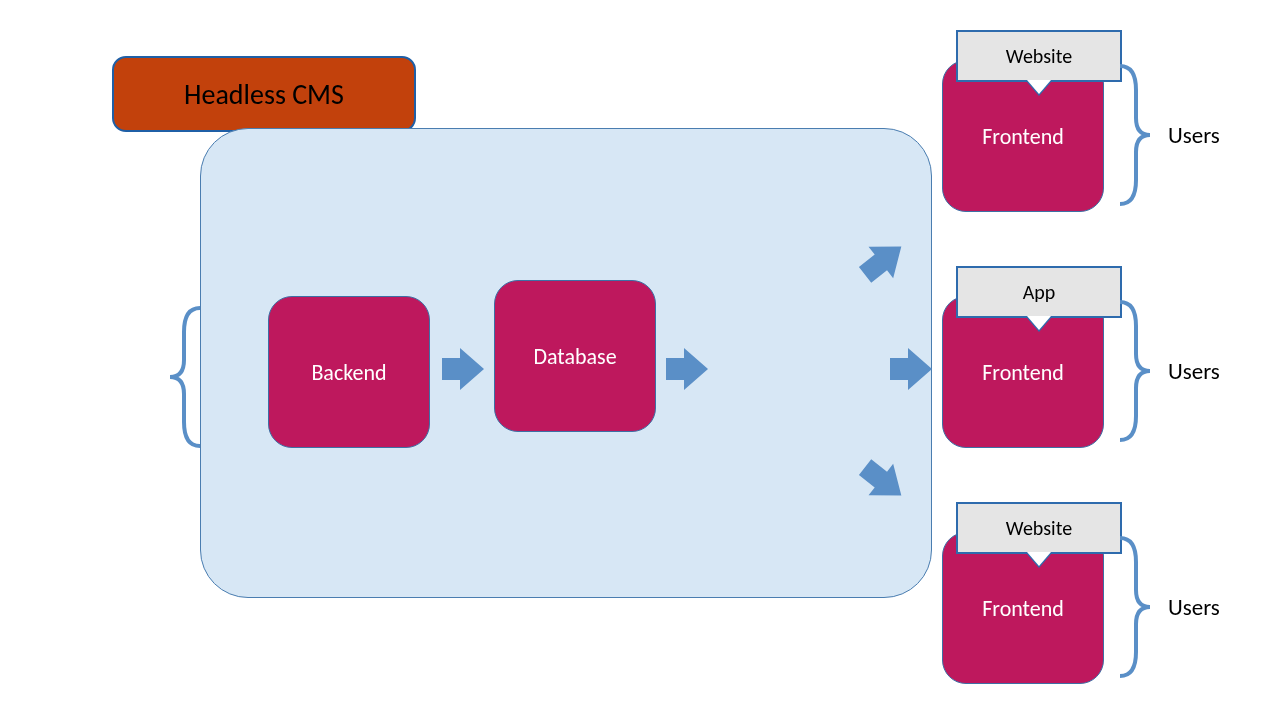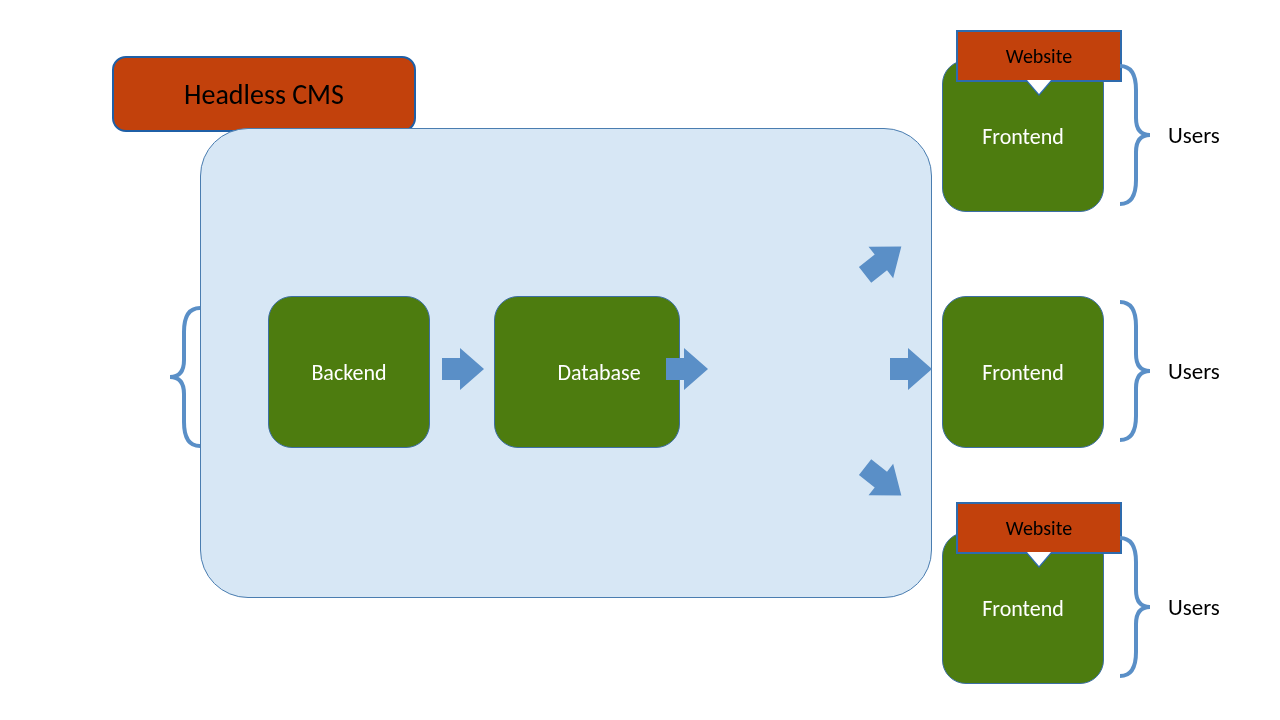--- a/index.html
+++ b/index.html
@@ -1,20 +1,20 @@
 <!DOCTYPE html>
 <html><head>
 <meta charset="utf-8">
 <style>
   html,body{margin:0;padding:0;width:1280px;height:720px;background:#fff;font-family:Calibri,Arial,sans-serif;color:#000;}
   .stage{position:relative;width:1280px;height:720px;}
   .title-box{position:absolute;border:2.5px solid #1f5fa6;border-radius:14px;background:#c2410c;display:flex;align-items:center;justify-content:center;font-size:28px;}
   .cms-region{position:absolute;border:1px solid #4a7db0;border-radius:48px;background:#d7e7f5;}
-  .box{position:absolute;background:#4d7c0f;border:1px solid #3d6fa5;border-radius:24px;color:#fff;display:flex;align-items:center;justify-content:center;font-size:22px;text-align:center;}
-  .callout{position:absolute;background:#c2410c;border:2px solid #2e6bad;display:flex;align-items:center;justify-content:center;font-size:20px;text-align:center;line-height:1.15;padding:2px 6px;}
+  .box{position:absolute;background:#be185d;border:1px solid #3d6fa5;border-radius:24px;color:#fff;display:flex;align-items:center;justify-content:center;font-size:22px;text-align:center;}
+  .callout{position:absolute;background:#e5e5e5;border:2px solid #2e6bad;display:flex;align-items:center;justify-content:center;font-size:20px;text-align:center;line-height:1.15;padding:2px 6px;}
   .callout::after{content:"";position:absolute;left:50%;top:100%;transform:translateX(-50%);width:0;height:0;border-left:12px solid transparent;border-right:12px solid transparent;border-top:14px solid #fff;filter:drop-shadow(0 2px 0 #2e6bad);}
   .arrow-svg{position:absolute;}
   .brace{position:absolute;}
   .label{position:absolute;font-size:23px;text-align:center;line-height:1.2;}
 </style>
 </head>
 <body>
 
 <div class="stage">
 
@@ -30,21 +30,21 @@
   </svg>
 
   <div class="box" style="left:268px;top:296px;width:160px;height:150px;">
     <span>Backend</span>
   </div>
 
   <svg class="arrow-svg" style="left:438px;top:344px;" width="50" height="50">
     <polygon points="4,14 22,14 22,4 46,25 22,46 22,36 4,36" fill="#5a8fc7"></polygon>
   </svg>
 
-  <div class="box" style="left:494px;top:296px;width:160px;height:150px;padding-left:24px;">
+  <div class="box" style="left:494px;top:280px;width:160px;height:150px;">
     <span>Database</span>
   </div>
 
   <svg class="arrow-svg" style="left:662px;top:344px;" width="50" height="50">
     <polygon points="4,14 22,14 22,4 46,25 22,46 22,36 4,36" fill="#5a8fc7"></polygon>
   </svg>
 
 
   <svg class="arrow-svg" style="left:886px;top:344px;" width="50" height="50">
     <polygon points="4,14 22,14 22,4 46,25 22,46 22,36 4,36" fill="#5a8fc7"></polygon>
@@ -69,20 +69,23 @@
     <span>Website</span>
   </div>
   <svg class="brace" style="left:1112px;top:60px;" width="44" height="150" viewBox="0 0 44 150">
     <path d="M8 6 Q24 6 24 30 L24 58 Q24 75 38 75 Q24 75 24 92 L24 120 Q24 144 8 144" fill="none" stroke="#5a8fc7" stroke-width="4"></path>
   </svg>
   <div class="label" style="left:1168px;top:122px;">Users</div>
 
   <div class="box" style="left:942px;top:296px;width:160px;height:150px;">
     <span>Frontend</span>
   </div>
+  <div class="callout" style="left:956px;top:266px;width:150px;height:44px;">
+    <span>App</span>
+  </div>
   <svg class="brace" style="left:1112px;top:296px;" width="44" height="150" viewBox="0 0 44 150">
     <path d="M8 6 Q24 6 24 30 L24 58 Q24 75 38 75 Q24 75 24 92 L24 120 Q24 144 8 144" fill="none" stroke="#5a8fc7" stroke-width="4"></path>
   </svg>
   <div class="label" style="left:1168px;top:358px;">Users</div>
 
   <div class="box" style="left:942px;top:532px;width:160px;height:150px;">
     <span>Frontend</span>
   </div>
   <div class="callout" style="left:956px;top:502px;width:150px;height:44px;">
     <span>Website</span>

